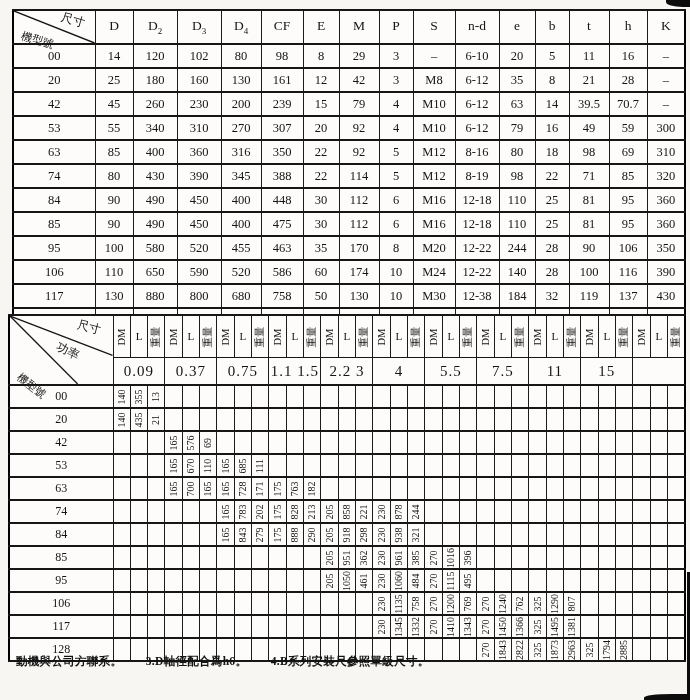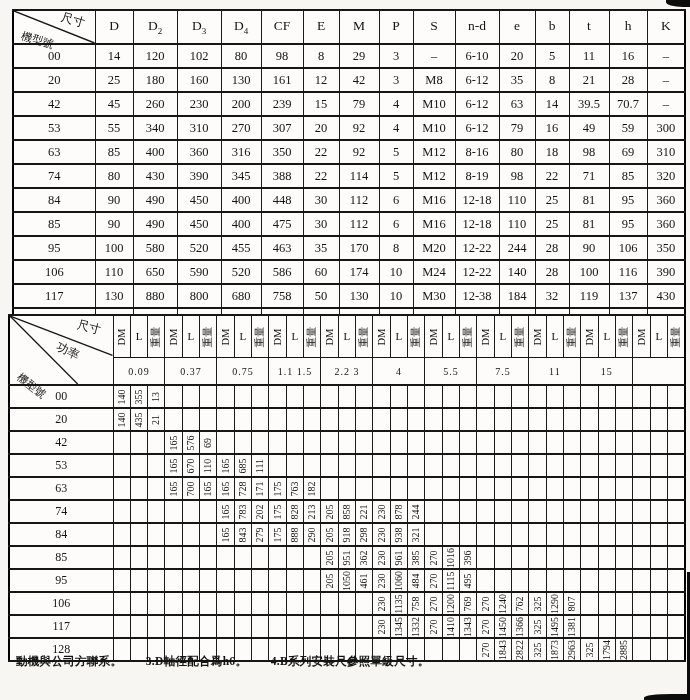--- a/index.html
+++ b/index.html
@@ -15,21 +15,21 @@
      text-align:center;vertical-align:middle;padding:0;overflow:visible;}
   
   .t1{position:absolute;left:12px;top:9px;width:674px;border:2px solid #000;}
   .t1 td{font-size:12.5px;height:22px;}
   .t1 tr.hdr td{height:32px;font-size:13.5px;}
   .t1 td.corner{position:relative;padding:0;}
   
   .t2{position:absolute;left:8px;top:314px;width:678px;border:2px solid #000;}
   .t2 td{font-size:12px;}
   .t2 td.sub{height:41px;position:relative;border-top-width:2px;border-bottom-width:1px;}
-  .t2 td.pw{height:26px;font-size:10px;border-top-width:1px;letter-spacing:1px;}
+  .t2 td.pw{height:26px;font-size:15px;border-top-width:1px;letter-spacing:1px;}
   .t2 td.v{height:21px;position:relative;}
   .t2 td.model{font-size:12px;}
   .rot{position:absolute;left:50%;top:50%;
        transform:translate(-50%,-50%) rotate(-90deg);
        white-space:nowrap;font-size:10px;line-height:1;}
   .rot.hd{font-size:10.5px;}
   .corner{position:relative;}
   .corner svg{position:absolute;left:0;top:0;width:100%;height:100%;}
   .c-lab{position:absolute;white-space:nowrap;line-height:1;}
   

